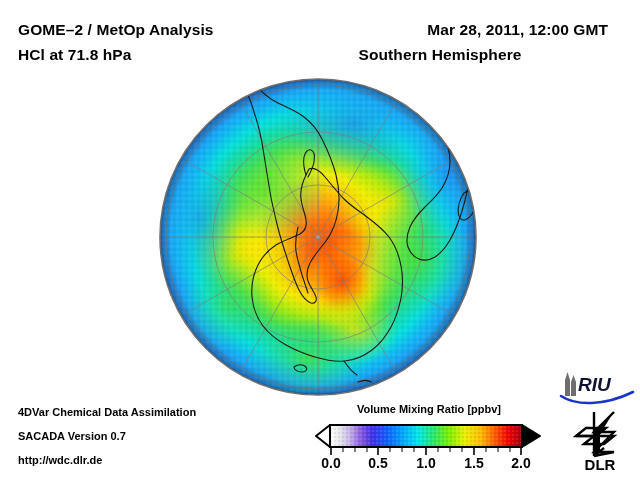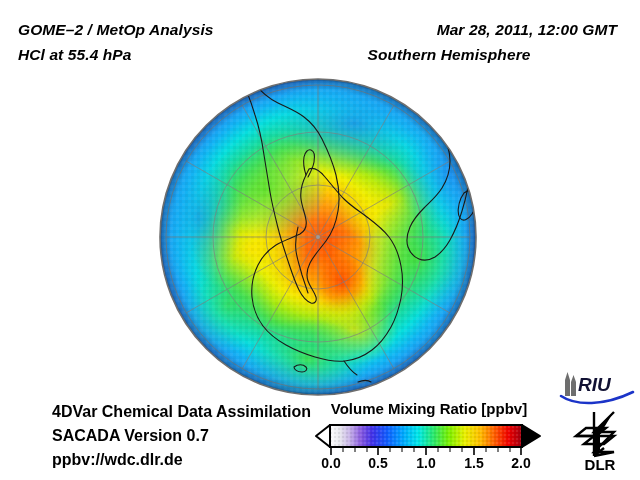--- a/index.html
+++ b/index.html
@@ -18,32 +18,31 @@
 
   
   #header-left {
     position: absolute;
     left: 18px;
     top: 17px;
     width: 330px;
   }
   #header-right {
     position: absolute;
-    right: 23px;
+    right: 32px;
     top: 17px;
     width: 330px;
     text-align: right;
   }
   .hdr-line {
     font-size: 15.5px;
     font-weight: bold;
     line-height: 25px;
     letter-spacing: 0.1px;
     white-space: nowrap;
-    font-style: italic;
   }
   #header-right .hdr-line.sub {
     padding-right: 6px;
     text-align: center;
   }
 
   
   #globe-wrap {
     position: absolute;
     left: 158px;
@@ -58,36 +57,35 @@
   }
 
   
   #footer-left {
     position: absolute;
     left: 18px;
     top: 400px;
     width: 300px;
   }
   .ftr-line {
-    font-size: 16px;
+    font-size: 11px;
     font-weight: bold;
     line-height: 24px;
     white-space: nowrap;
-    margin-left: 34px;
   }
 
   
   #colorbar-block {
     position: absolute;
     left: 312px;
     top: 400px;
     width: 234px;
   }
   #cbar-title {
-    font-size: 15px;
+    font-size: 11px;
     font-weight: bold;
     text-align: center;
     line-height: 18px;
     white-space: nowrap;
   }
   #cbar-svg {
     display: block;
     margin-top: 4px;
   }
 
@@ -105,21 +103,21 @@
     top: 410px;
     width: 64px;
     height: 64px;
   }
 </style>
 </head>
 <body>
 
 <div id="header-left">
   <div class="hdr-line">GOME–2 / MetOp Analysis</div>
-  <div class="hdr-line">HCl at 55.4 hPa</div>
+  <div class="hdr-line">HCl at 71.8 hPa</div>
 </div>
 
 <div id="header-right">
   <div class="hdr-line">Mar 28, 2011, 12:00 GMT</div>
   <div class="hdr-line sub">Southern Hemisphere</div>
 </div>
 
 <div id="globe-wrap">
   <svg id="globe-svg" viewBox="0 0 320 320">
     <defs>
@@ -270,21 +268,21 @@
 
     <circle cx="160" cy="160" r="158" fill="none" stroke="#6e6e6e" stroke-width="1.6"></circle>
 
     <circle cx="160" cy="160" r="2" fill="#9a9a9a"></circle>
   </svg>
 </div>
 
 <div id="footer-left">
   <div class="ftr-line">4DVar Chemical Data Assimilation</div>
   <div class="ftr-line">SACADA Version 0.7</div>
-  <div class="ftr-line">ppbv://wdc.dlr.de</div>
+  <div class="ftr-line">http://wdc.dlr.de</div>
 </div>
 
 <div id="colorbar-block">
   <div id="cbar-title">Volume Mixing Ratio [ppbv]</div>
 
   <svg id="cbar-svg" width="234" height="48" viewBox="0 0 234 48">
     <defs>
       <linearGradient id="cbarGrad" x1="0" y1="0" x2="1" y2="0">
         <stop offset="0%" stop-color="#ffffff"></stop>
         <stop offset="5%" stop-color="#e8e8ee"></stop>

